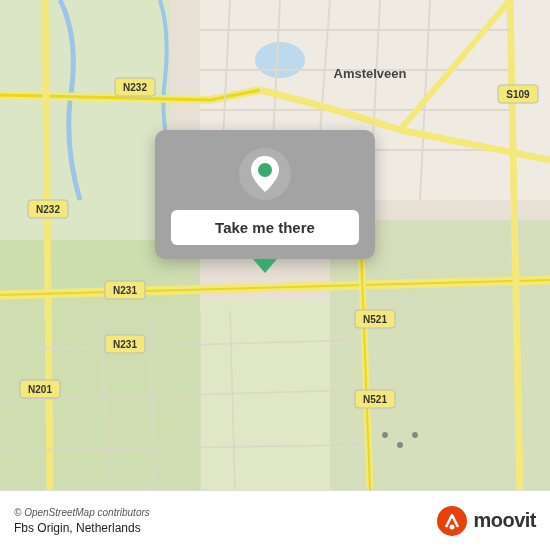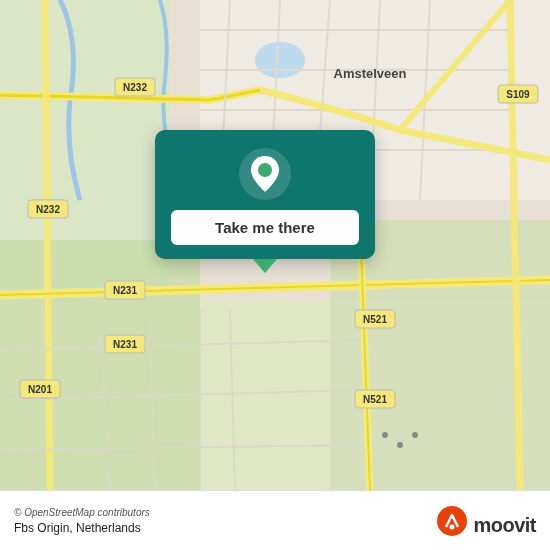--- a/index.html
+++ b/index.html
@@ -18,21 +18,21 @@
       overflow: hidden;
       background-color: #e8e0d8;
     }
 
     
     #popup-card {
       position: absolute;
       top: 130px;
       left: 155px;
       width: 220px;
-      background: #0f766e;
+      background: #a3a3a3;
       border-radius: 10px;
       display: flex;
       flex-direction: column;
       align-items: center;
       padding: 18px 16px 14px 16px;
       box-shadow: 0 4px 16px rgba(0,0,0,0.25);
       z-index: 10;
     }
 
     #popup-card::after {
@@ -92,21 +92,21 @@
     }
 
     .location-name {
       font-size: 12px;
       color: #222;
       font-weight: 500;
     }
 
     .moovit-logo {
       display: flex;
-      align-items: flex-end;
+      align-items: center;
       gap: 5px;
     }
 
     .moovit-text {
       font-size: 20px;
       font-weight: 700;
       color: #333;
       letter-spacing: -0.5px;
     }
 

